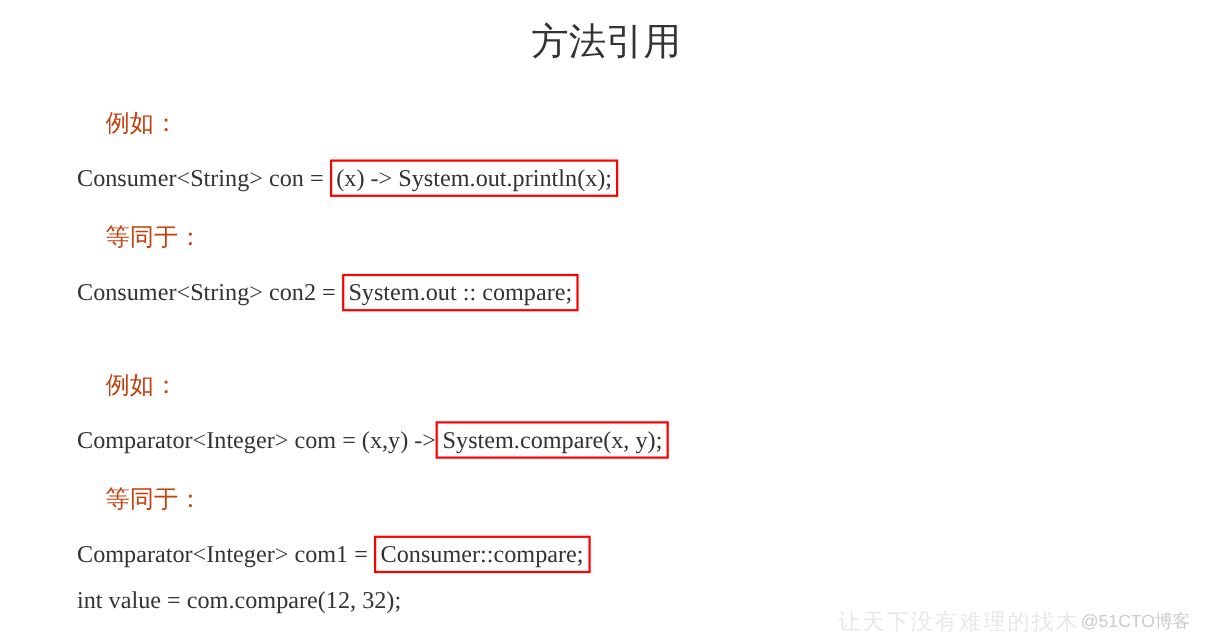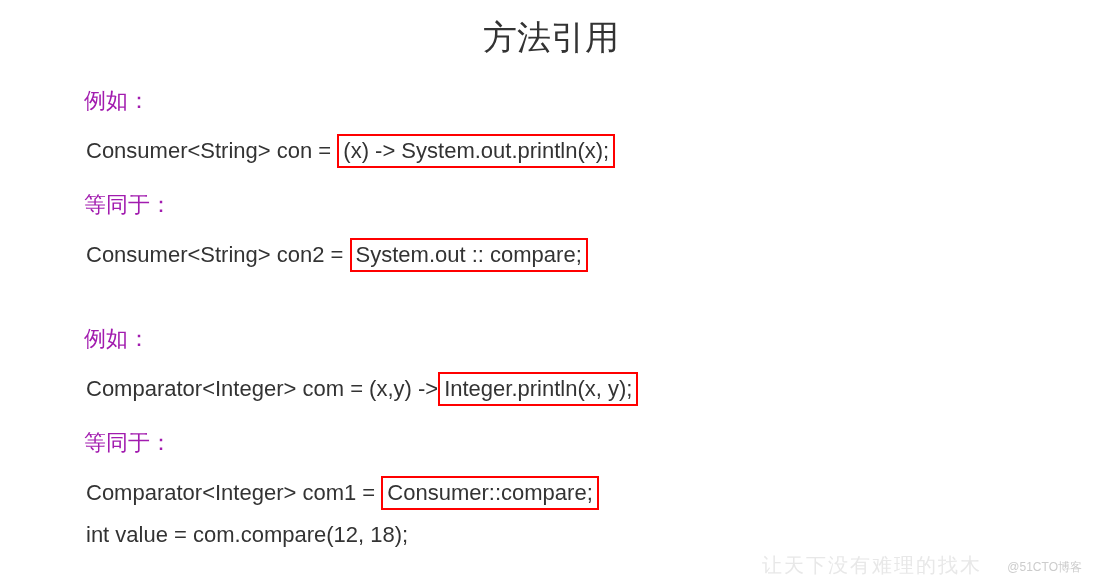--- a/index.html
+++ b/index.html
@@ -14,46 +14,45 @@
       font-family: "Microsoft YaHei", "SimSun", sans-serif;
       color: #333333;
       position: relative;
       padding: 15px 70px 20px 70px;
     }
     .title {
       text-align: center;
       font-size: 34px;
       font-weight: normal;
       color: #333333;
-      margin-bottom: 25px;
+      margin-bottom: 36px;
     }
     .section-label {
       font-size: 22px;
-      color: #a21caf;
-      margin-left: 14px;
+      color: #c2410c;
+      margin-left: 26px;
       margin-bottom: 18px;
     }
     .code-line {
       font-size: 22px;
       color: #333333;
       margin-bottom: 22px;
       white-space: nowrap;
-      font-family: Liberation Sans, sans-serif;
-      margin-left: 16px;
+      font-family: Liberation Serif, serif;
     }
     .red-box {
       border: 2px solid #ff0000;
       padding: 2px 4px;
       display: inline-block;
     }
     .watermark {
       position: absolute;
       bottom: 8px;
       right: 20px;
-      font-size: 12px;
+      font-size: 16px;
       color: #cccccc;
     }
     .watermark-ghost {
       position: absolute;
       bottom: 5px;
       right: 120px;
       font-size: 20px;
       color: #e8e8e8;
       font-family: "KaiTi", "STKaiti", serif;
       letter-spacing: 2px;
@@ -74,25 +73,25 @@
 
 <div class="code-line">
   <span>Consumer&lt;String&gt; con2 = </span><span class="red-box">System.out :: compare;</span>
 </div>
 
 <div style="height: 30px"></div>
 
 <div class="section-label">例如：</div>
 
 <div class="code-line">
-  <span>Comparator&lt;Integer&gt; com = (x,y) -&gt;</span><span class="red-box">Integer.println(x, y);</span>
+  <span>Comparator&lt;Integer&gt; com = (x,y) -&gt;</span><span class="red-box">System.compare(x, y);</span>
 </div>
 
 <div class="section-label">等同于：</div>
 
 <div class="code-line" style="margin-bottom: 12px;">
   <span>Comparator&lt;Integer&gt; com1 = </span><span class="red-box">Consumer::compare;</span>
 </div>
 
-<div class="code-line">int value = com.compare(12, 18);</div>
+<div class="code-line">int value = com.compare(12, 32);</div>
 
 <div class="watermark-ghost">让天下没有难理的找木</div>
 <div class="watermark">@51CTO博客</div>
 
 </body></html>

